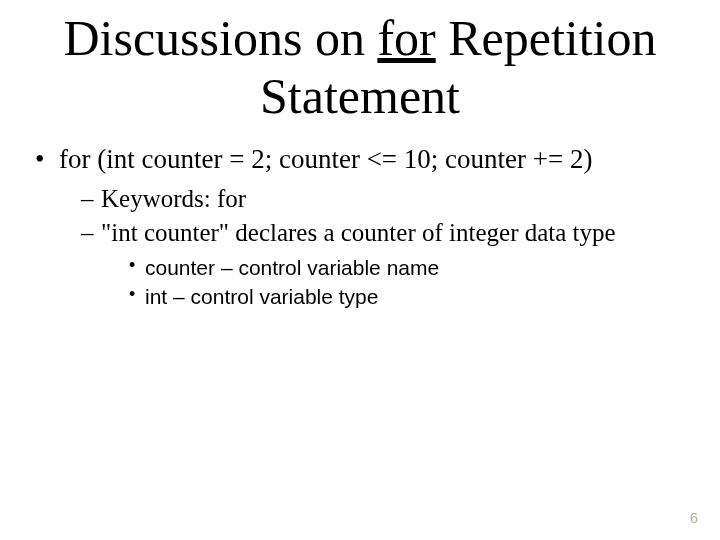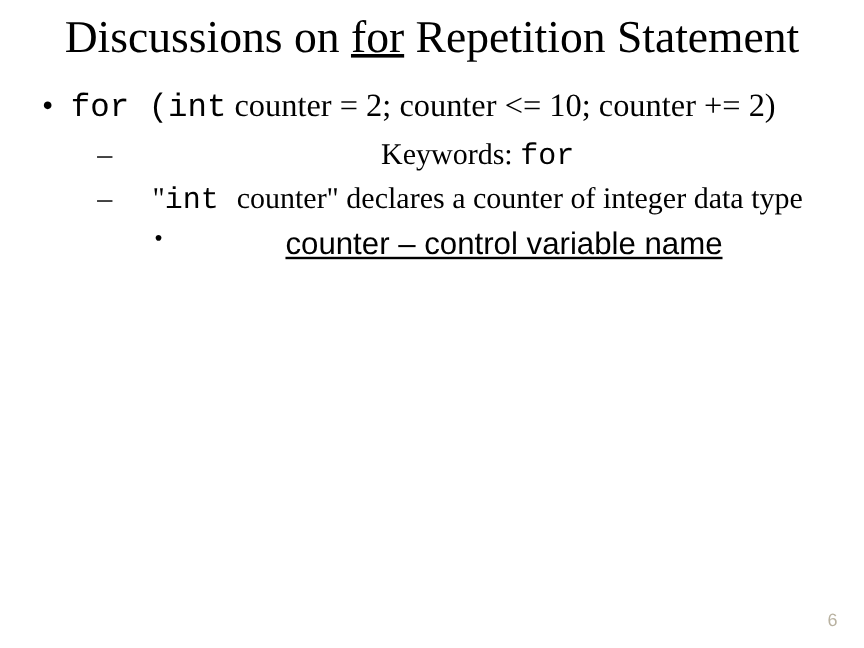--- a/index.html
+++ b/index.html
@@ -14,21 +14,21 @@
   }
   .slide {
     width: 720px;
     height: 540px;
     position: relative;
     box-sizing: border-box;
     padding: 10px 25px 0 25px;
   }
   .title {
     text-align: center;
-    font-size: 38px;
+    font-size: 50px;
     line-height: 1.15;
     margin: 0 0 18px 0;
     font-weight: normal;
   }
   .title .u {
     text-decoration: underline;
   }
   ul.lvl1 {
     list-style: none;
     padding: 0 0 0 10px;
@@ -41,53 +41,51 @@
     line-height: 1.25;
     margin-bottom: 8px;
   }
   ul.lvl1 > li::before {
     content: "•";
     position: absolute;
     left: 0;
     top: 0;
     font-size: 27px;
   }
-  .kw { font-family: Liberation Mono, monospace; margin-top: 45px; }
+  .kw { font-family: Liberation Serif, serif; margin-top: 45px; }
   ul.lvl2 {
     list-style: none;
     padding: 0 0 0 22px;
     margin: 6px 0 0 0;
   }
   ul.lvl2 > li {
     position: relative;
     padding-left: 20px;
     font-size: 25px;
     line-height: 1.3;
     margin-bottom: 2px;
-    text-align: center;
   }
   ul.lvl2 > li::before {
     content: "–";
     position: absolute;
     left: 0;
     top: 0;
   }
   ul.lvl3 {
     list-style: none;
     padding: 0 0 0 28px;
     margin: 4px 0 6px 0;
   }
   ul.lvl3 > li {
     position: relative;
     padding-left: 16px;
-    font-size: 26px;
+    font-size: 21px;
     line-height: 1.3;
     font-family: Arial, Helvetica, sans-serif;
     margin-bottom: 2px;
-    text-decoration: underline;
   }
   ul.lvl3 > li::before {
     content: "•";
     position: absolute;
     left: 0;
     top: 0;
     font-size: 18px;
   }
   .page-num {
     position: absolute;
@@ -113,20 +111,21 @@
 
       <ul class="lvl2">
         <li>
           <span>Keywords: </span><span class="kw">for</span>
         </li>
         <li>
           <span>"</span><span class="kw">int </span><span>counter" declares a counter of integer data type</span>
 
           <ul class="lvl3">
             <li>counter – control variable name</li>
+            <li>int – control variable type</li>
           </ul>
         </li>
       </ul>
     </li>
   </ul>
 
   <div class="page-num">6</div>
 </div>
 
 </body></html>

